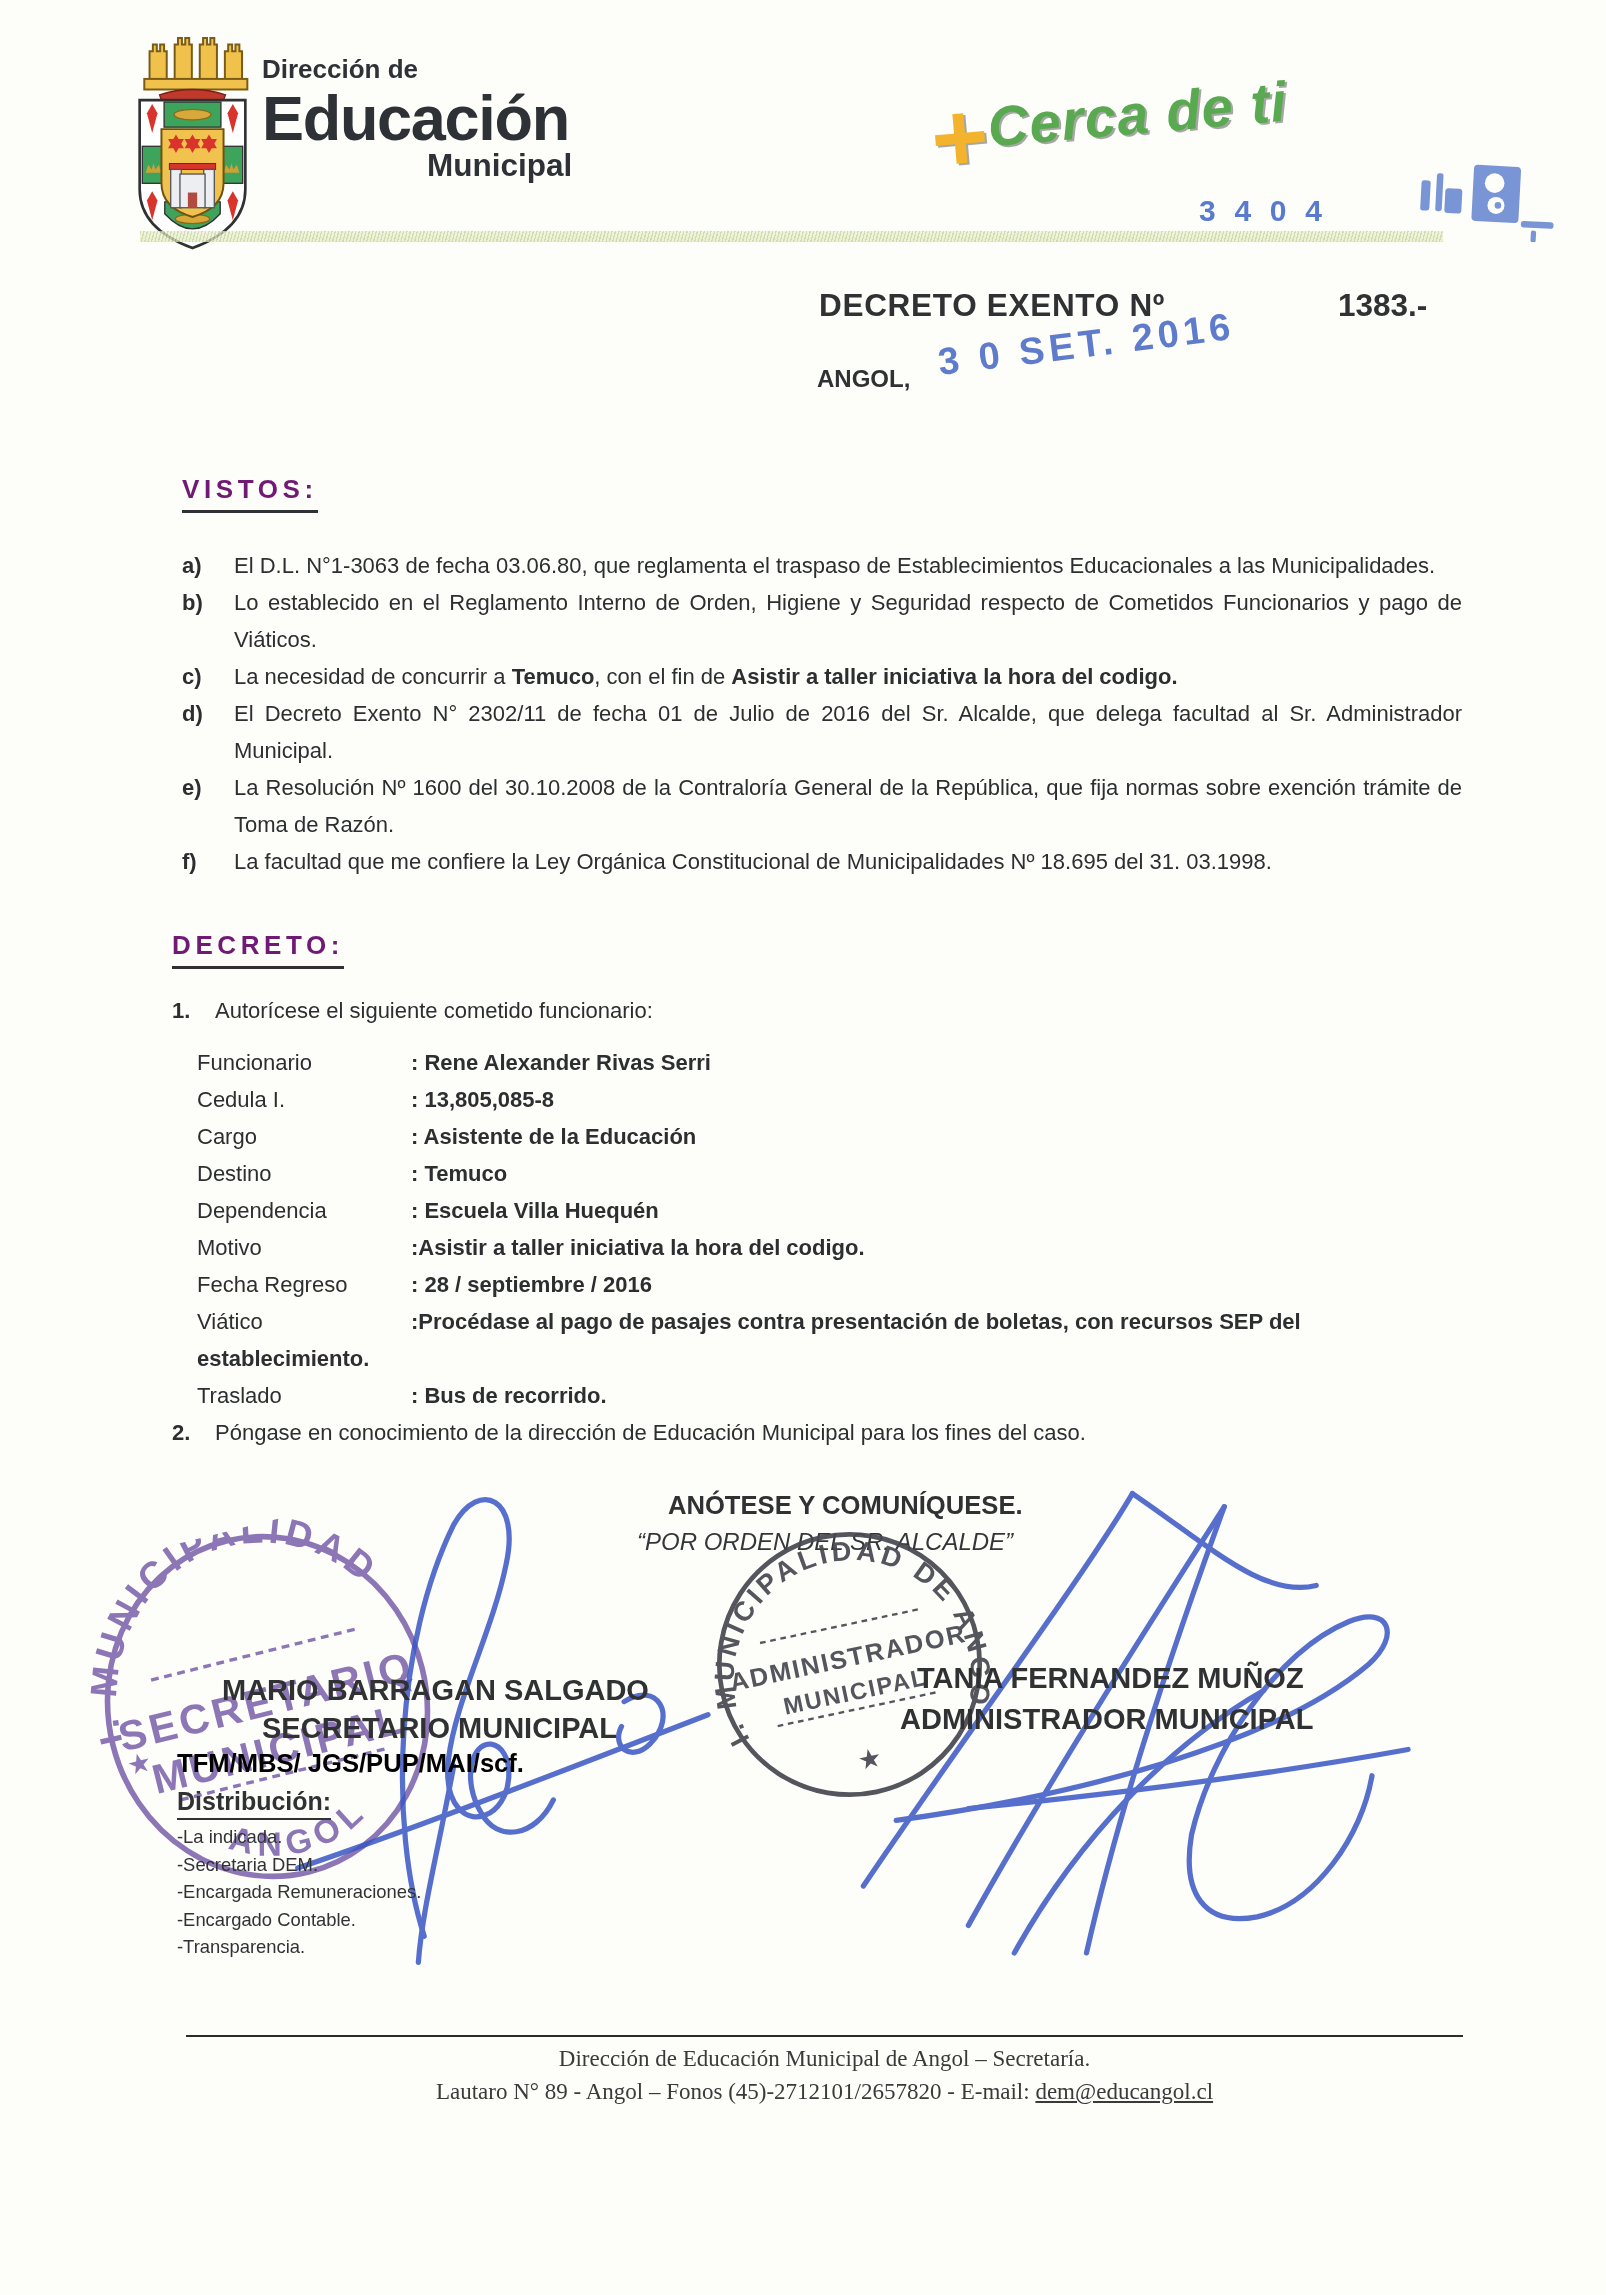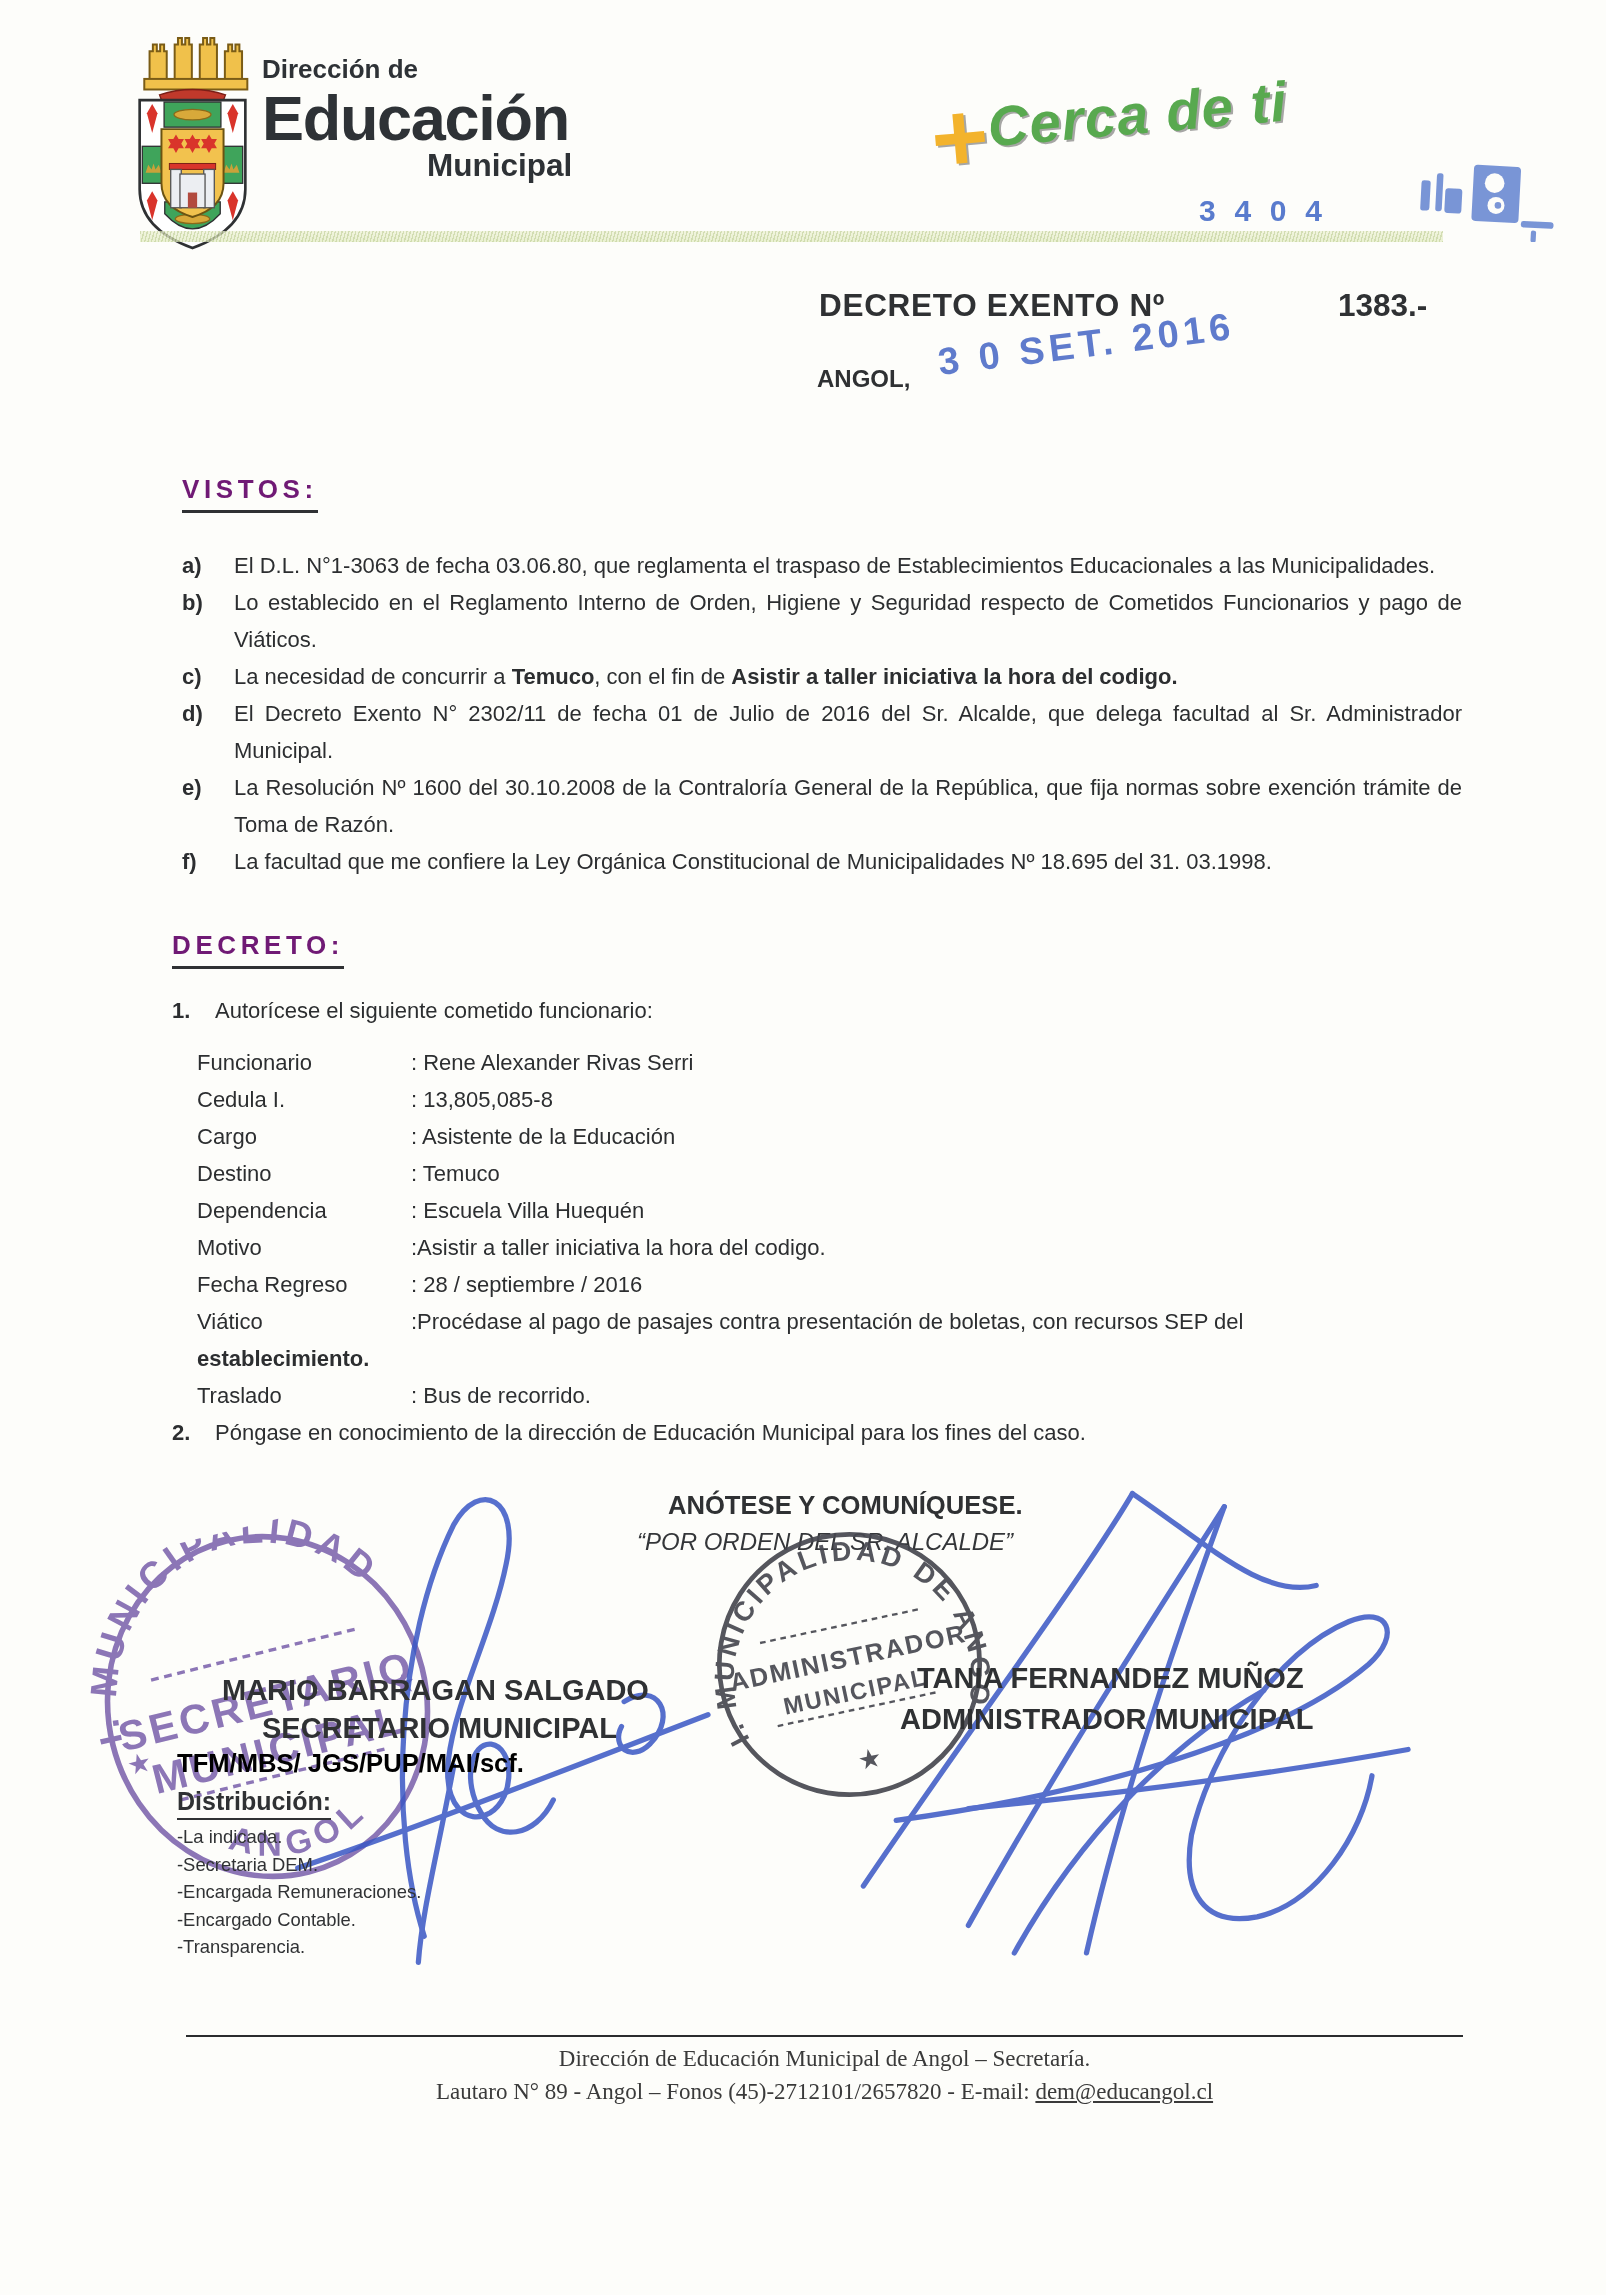--- a/index.html
+++ b/index.html
@@ -39,21 +39,21 @@
   .item{display:flex;font-size:22px;line-height:37px;margin:0;}
   .item .letter{flex:0 0 52px;font-weight:bold;}
   .item .body{flex:1;text-align:justify;}
   .b{font-weight:bold;}
   .decreto{position:absolute;left:172px;top:930px;width:1280px;}
   .num-item{display:flex;font-size:22px;line-height:37px;}
   .num-item .num{flex:0 0 43px;font-weight:bold;}
   .item1{margin-top:23.6px;}
   .fields{margin:14.4px 0 0 25px;font-size:22px;line-height:37px;}
   .frow .flabel{display:inline-block;width:214px;}
-  .frow .fvalue{font-weight:normal;}
+  .frow .fvalue{font-weight:bold;}
   .frow .fcont{display:block;font-weight:bold;}
   
   .anotese{position:absolute;left:668px;top:1491px;font-size:25.6px;font-weight:bold;color:#2f3133;}
   .por-orden{position:absolute;left:637px;top:1528px;font-size:24px;font-style:italic;color:#343639;}
   .stamp-left{position:absolute;left:97px;top:1527px;width:341px;height:359px;transform:rotate(-14deg);opacity:.88;}
   .stamp-right{position:absolute;left:708px;top:1520px;width:283px;height:289px;transform:rotate(-12deg);opacity:.92;}
   .sig{position:absolute;pointer-events:none;}
   .sig-left{left:257px;top:1484px;width:459px;height:485px;}
   .sig-right{left:803px;top:1466px;width:630px;height:525px;}
   .name-left{position:absolute;left:222px;top:1674px;font-size:29px;font-weight:bold;color:#2f3133;}

